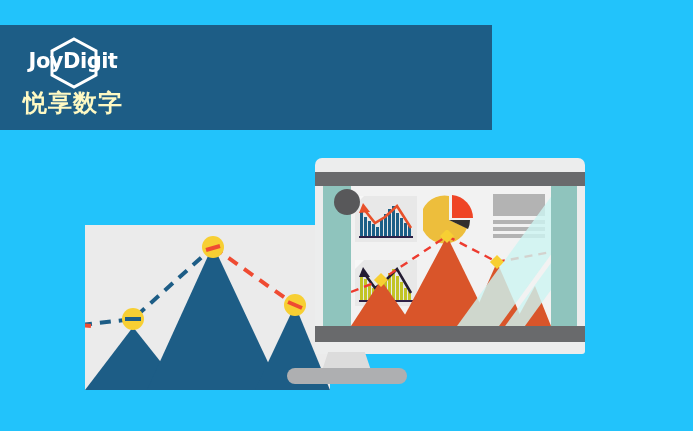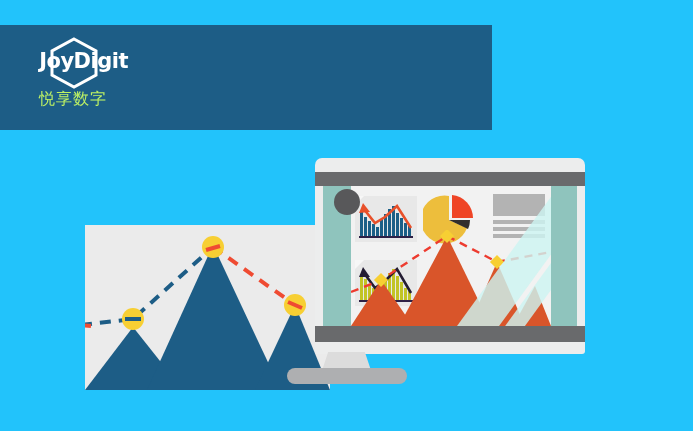--- a/index.html
+++ b/index.html
@@ -17,34 +17,34 @@
     background:#1d5d86;
   }
   .logo-block{
     position:absolute;left:18px;top:10px;width:110px;height:85px;
   }
   .logo-hex{
     position:absolute;left:30px;top:2px;width:52px;height:52px;
   }
   .logo-word{
     position:absolute;left:0;top:16px;width:110px;
-    text-align:right;
+    text-align:center;
     color:#ffffff;
     font-size:21px;
     font-weight:bold;
     letter-spacing:-0.5px;
     font-family:"DejaVu Sans",sans-serif;
     line-height:1;
   }
   .logo-cn{
     position:absolute;left:0;top:56px;width:110px;
     text-align:center;
-    color:#bef264;
-    font-size:16px;
-    font-weight:normal;
+    color:#fef9c3;
+    font-size:24px;
+    font-weight:bold;
     letter-spacing:1px;
     line-height:1;
   }
   .banner-title{
     position:absolute;left:135px;top:45px;
     color:#ffffff;
     font-size:52px;
     font-weight:bold;
     letter-spacing:2px;
     line-height:1;

